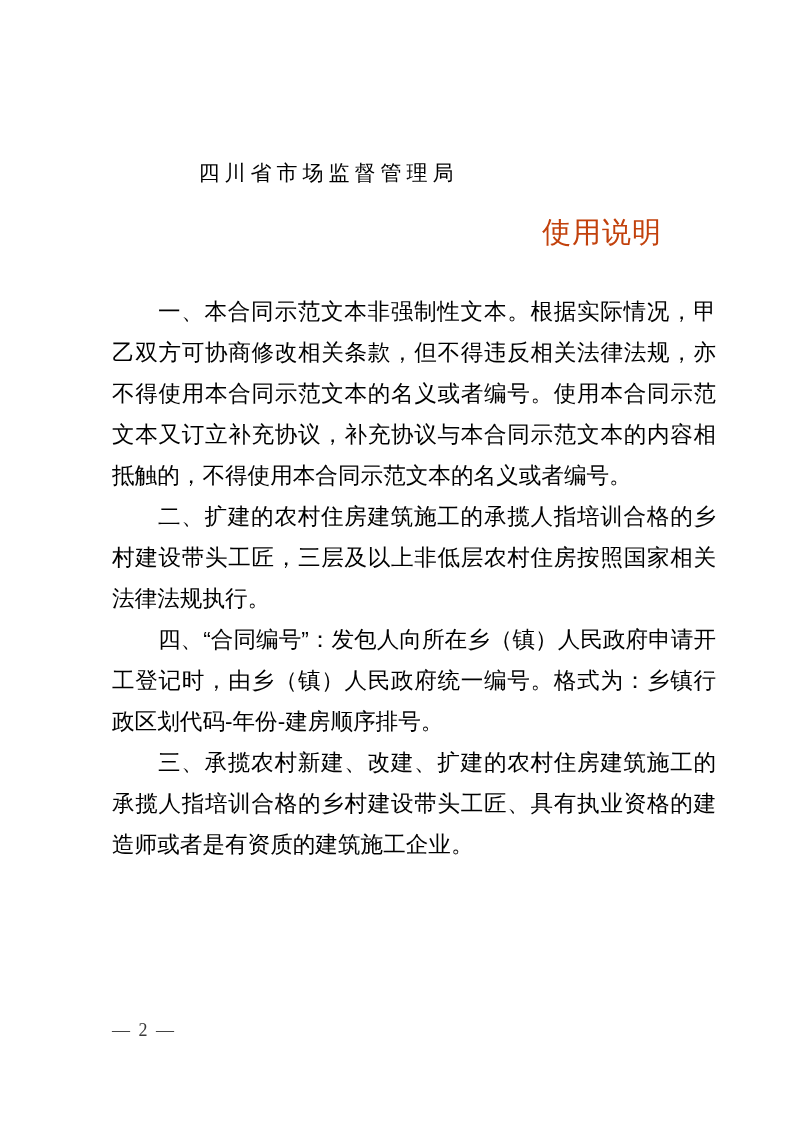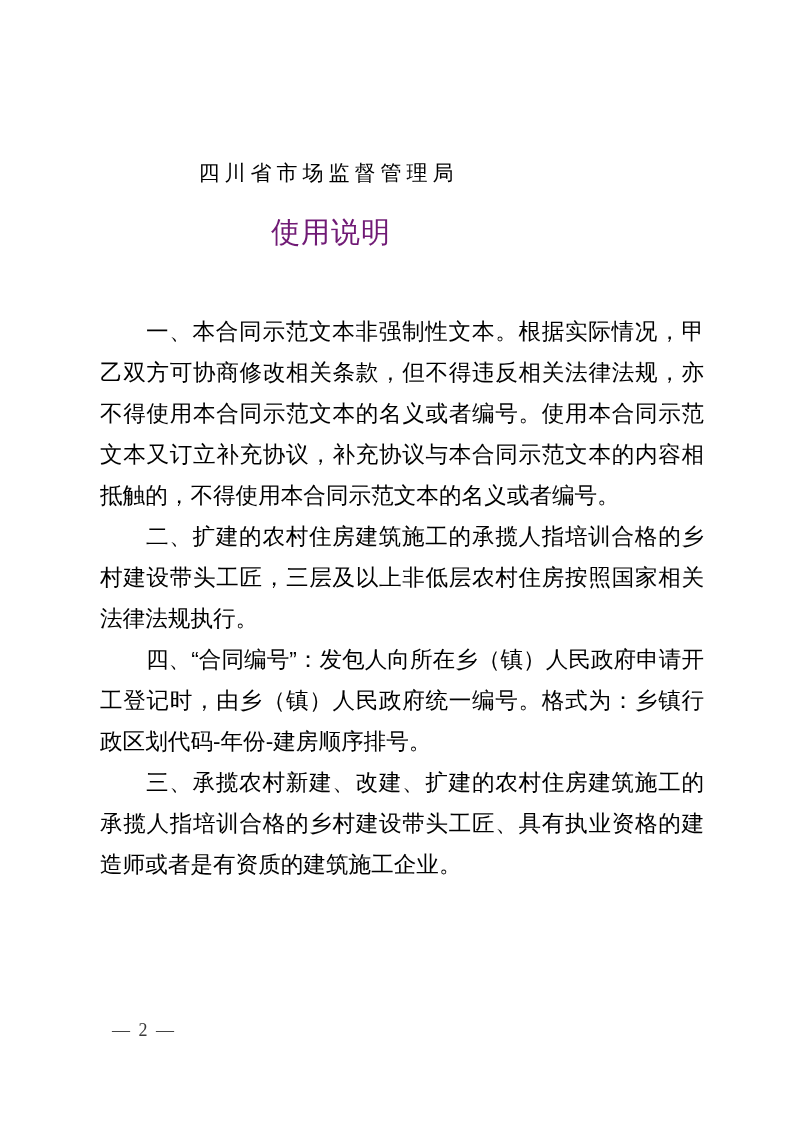--- a/index.html
+++ b/index.html
@@ -34,36 +34,35 @@
     margin-top: 12px;
     -webkit-font-smoothing: none;
   }
 
   
   .doc-heading {
     position: absolute;
     left: 0;
     top: 212px;
     width: 662px;
-    text-align: center;
+    text-align: right;
     font-family: "Liberation Sans", "DejaVu Sans", sans-serif;
     font-size: 29px;
     font-weight: 400;
     letter-spacing: 1px;
     line-height: 40px;
-    color: #701a75;
+    color: #c2410c;
   }
 
   
   .body-block {
     position: absolute;
-    left: 100px;
+    left: 112px;
     top: 291px;
     width: 604px;
-    margin-top: 20px;
   }
   .para {
     margin: 0;
     font-family: "Liberation Sans", "DejaVu Sans", sans-serif;
     font-size: 22.6px;
     font-weight: 400;
     line-height: 41px;
     text-align: justify;
     text-justify: inter-character;
     text-indent: 46px;

